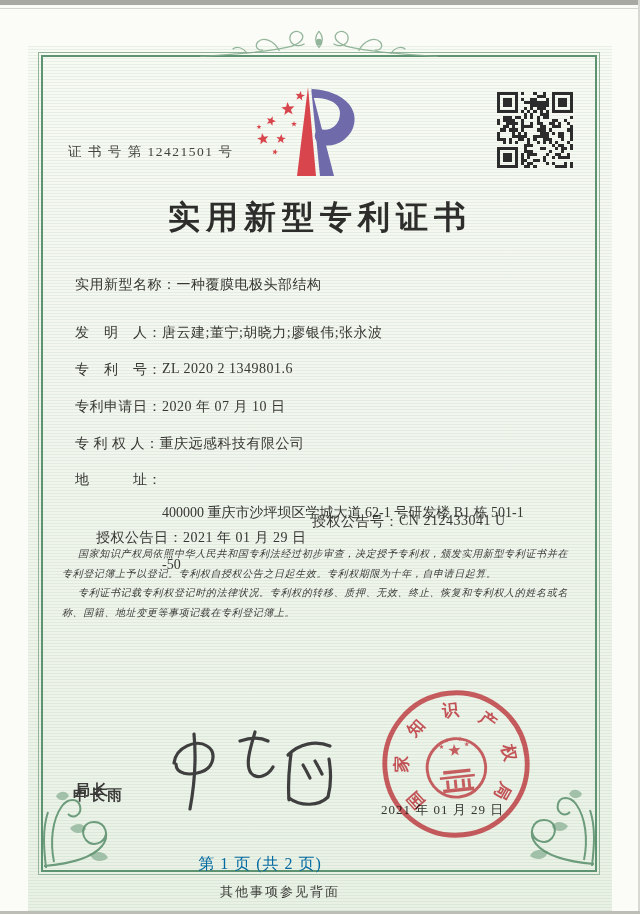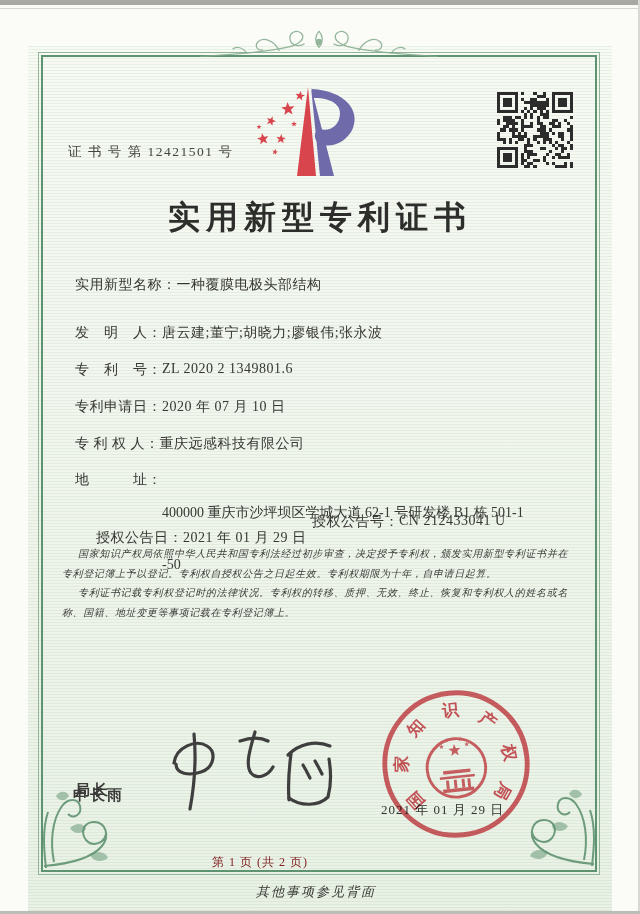--- a/index.html
+++ b/index.html
@@ -44,23 +44,23 @@
 
   .hei{font-family:"Liberation Sans","DejaVu Sans",sans-serif;font-weight:700;}
   .juzhang{left:75px;top:754px;font-size:15px;letter-spacing:3px;color:#3a3a38;margin-top:27px;}
   .shen-name{left:73px;top:786px;font-size:15px;letter-spacing:2px;color:#3a3a38;}
   .signature{left:162px;top:726px;width:180px;height:92px;}
 
   .seal{left:378px;top:686px;width:156px;height:156px;mix-blend-mode:multiply;
         opacity:.9;transform:rotate(-6deg);z-index:5;}
   .seal-date{left:381px;top:801px;font-size:13px;letter-spacing:1px;color:#33332f;z-index:4;white-space:pre;}
 
-  .page-no{left:0;width:520px;top:854px;text-align:center;font-size:12px;letter-spacing:1px;color:#7f1d1d;white-space:pre;}
-  .back-note{left:0;width:560px;top:883px;text-align:center;font-size:13px;font-style:italic;
-             letter-spacing:2px;color:#3c3c38;padding-left:36px;}
+  .page-no{left:0;width:520px;top:854px;text-align:center;font-size:16px;letter-spacing:1px;color:#0369a1;white-space:pre;}
+  .back-note{left:0;width:560px;top:883px;text-align:center;font-size:13px;
+             letter-spacing:2px;color:#3c3c38;}
 
   .crest{left:179px;top:24px;width:280px;height:36px;}
   .corner-l{left:40px;top:750px;width:92px;height:122px;}
   .corner-r{left:506px;top:746px;width:92px;height:126px;transform:scaleX(-1);}
 </style>
 </head>
 <body>
 
 <div class="stage">
 

